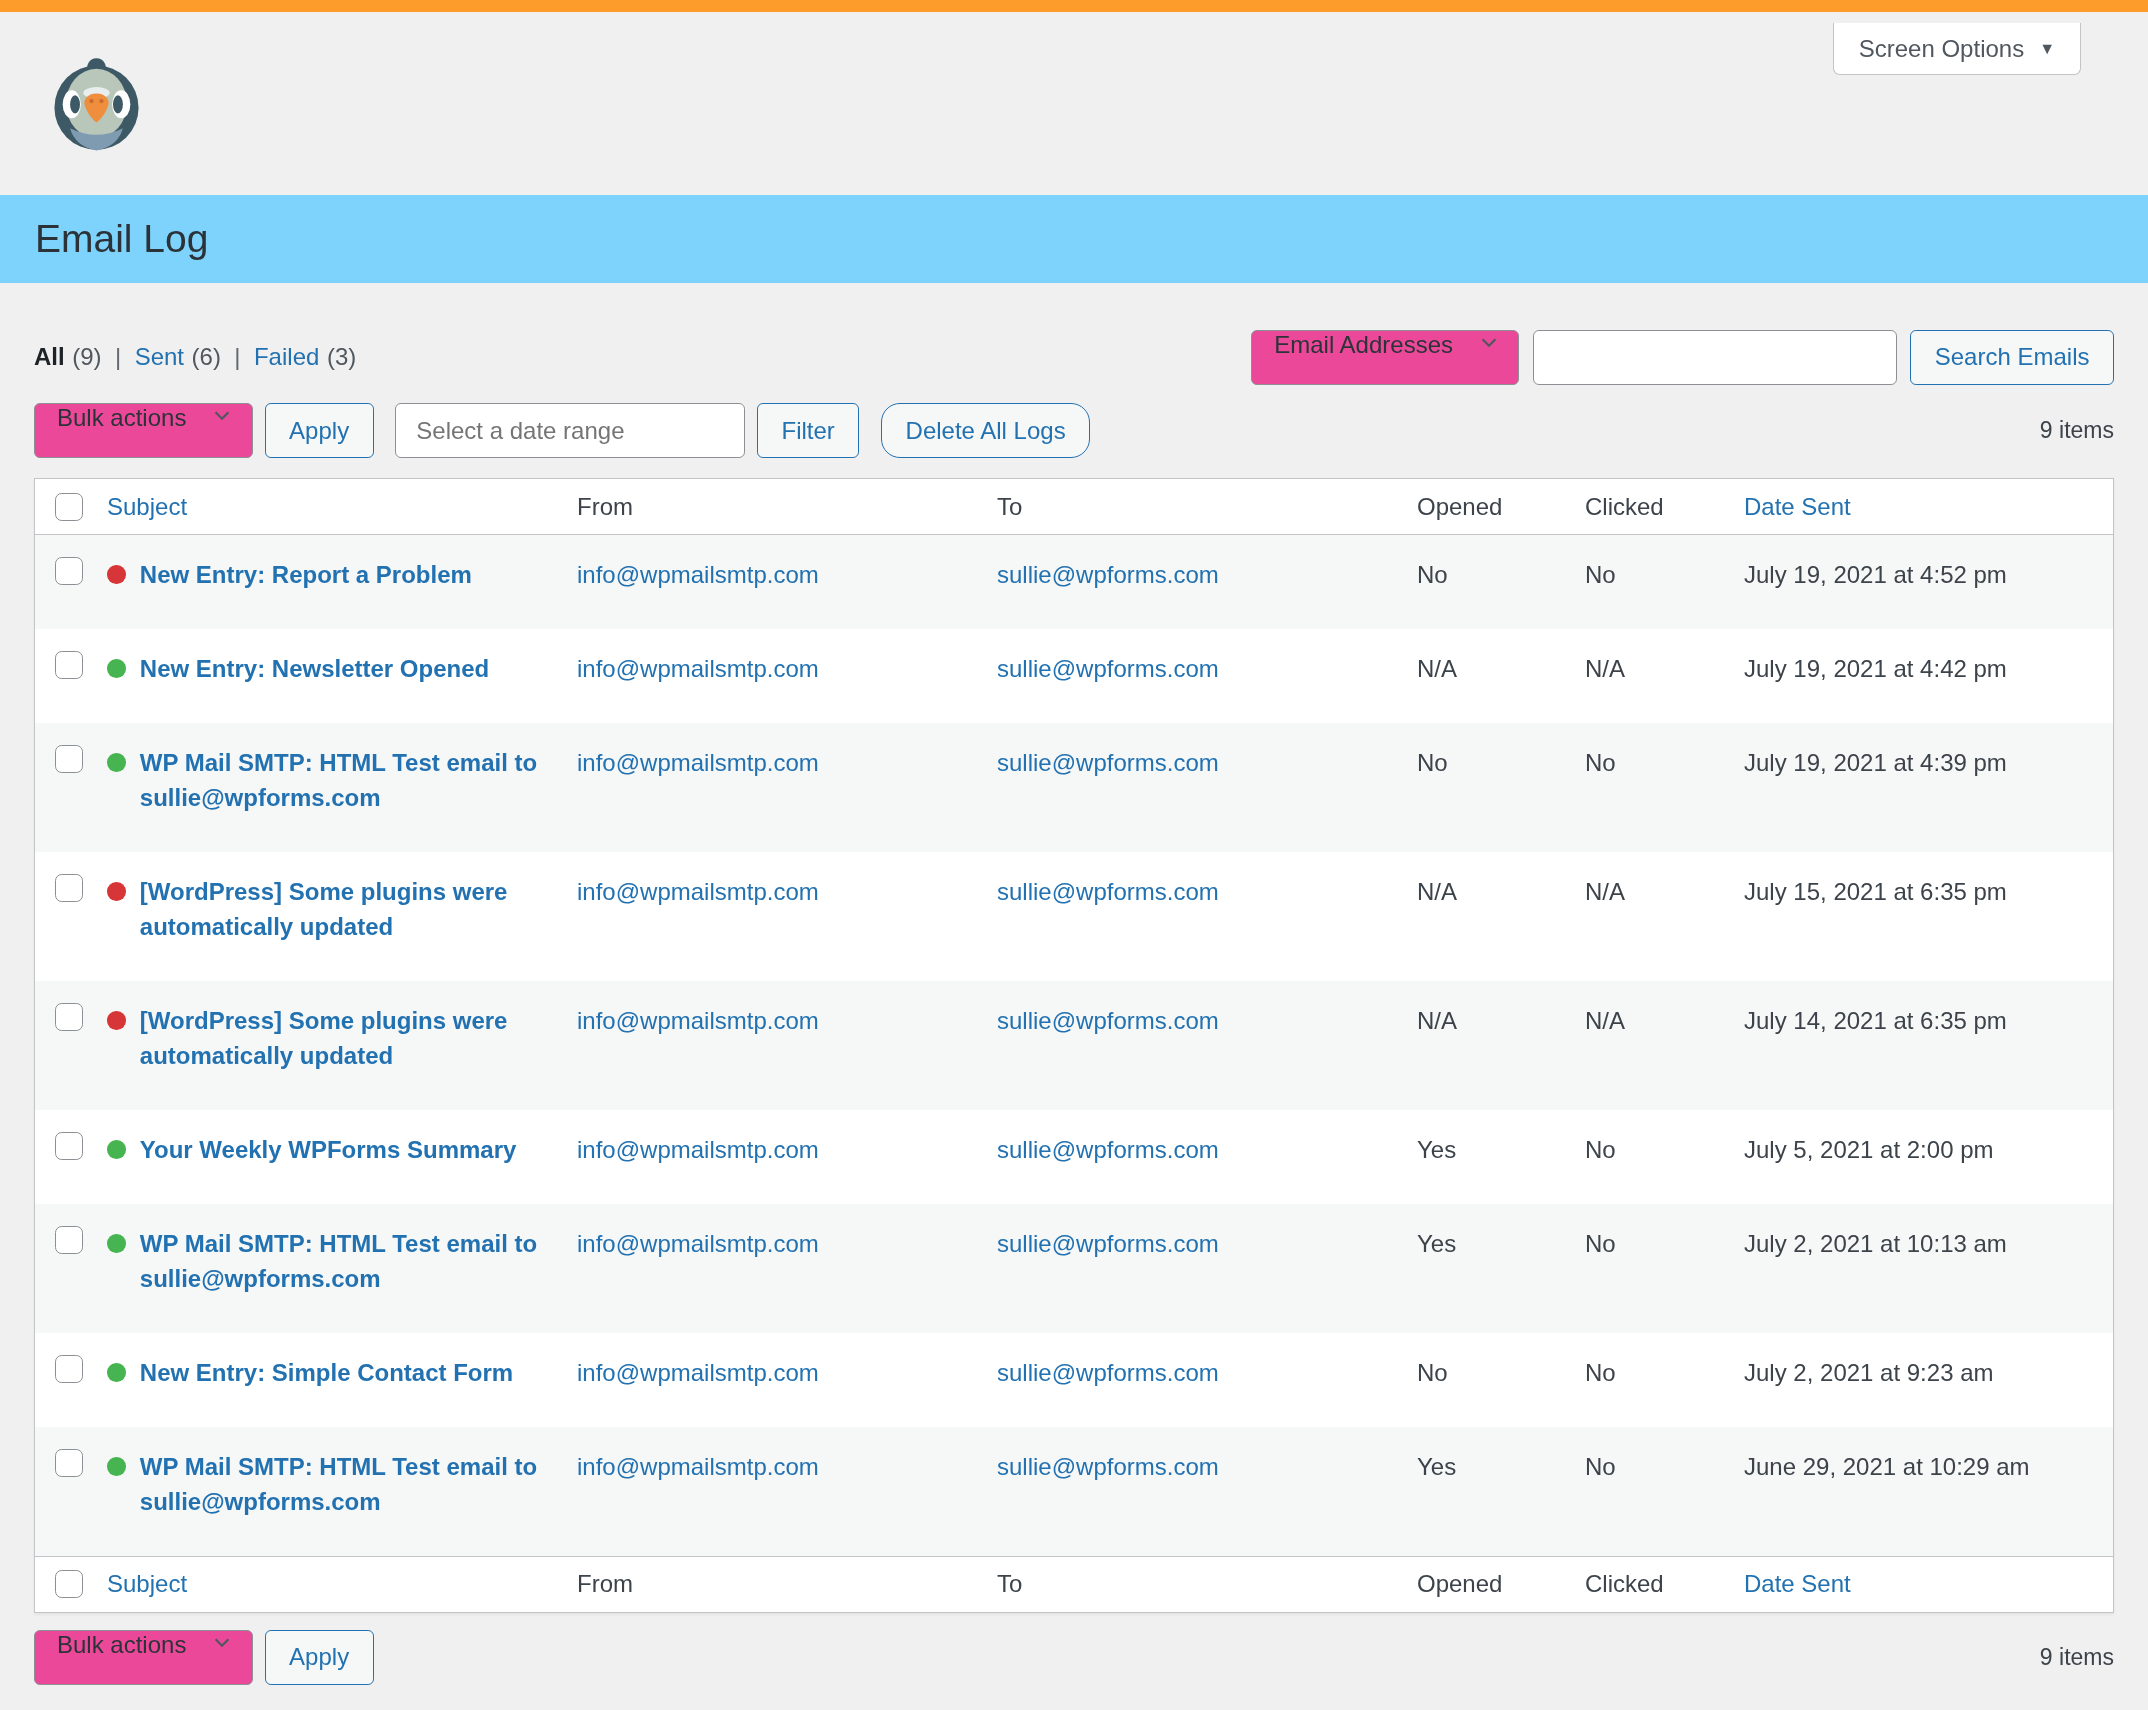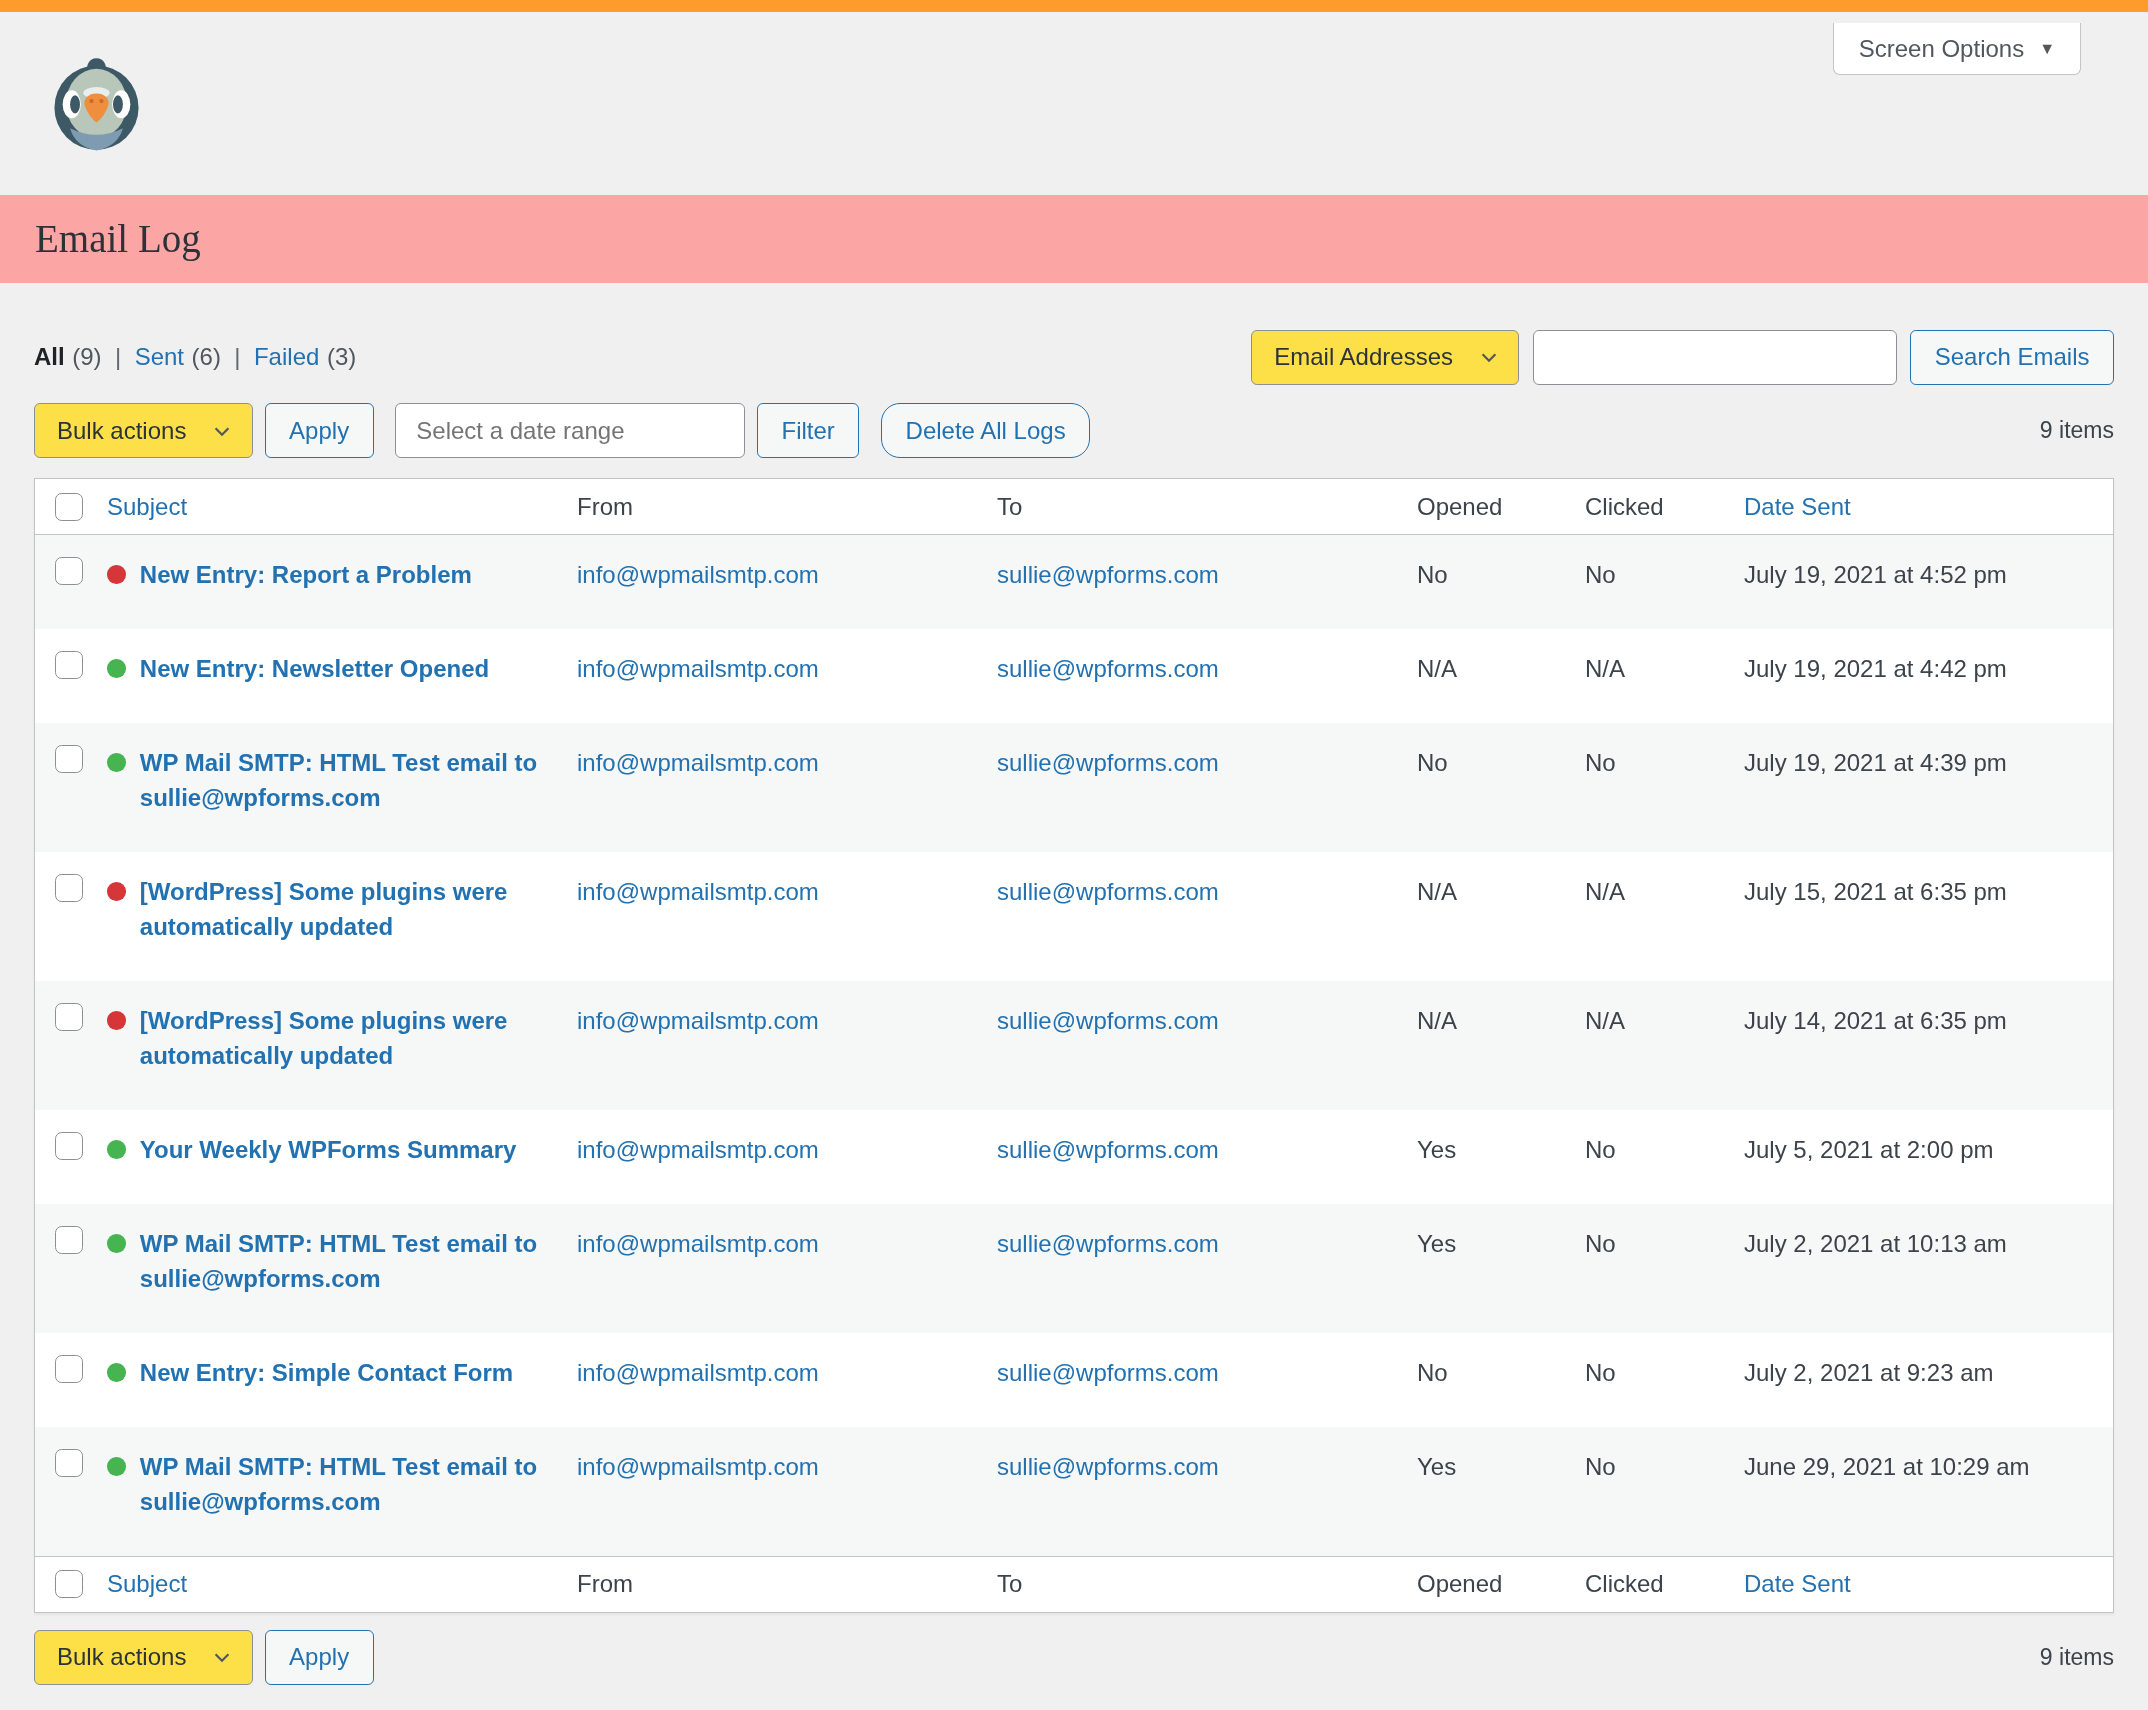--- a/index.html
+++ b/index.html
@@ -31,22 +31,22 @@
     background:#ffffff; border:1.7px solid #c3c4c7; border-top:none;
     border-radius:0 0 6.7px 6.7px;
     height:52px; padding:0 25px;
     display:flex; align-items:center; gap:15px;
     font-size:24px; color:#50575e; cursor:pointer;
   }
   .screen-options .tri { font-size:16px; color:#50575e; }
 
   
   .title-bar {
-    background:#fca5a5; height:88px;
-    display:flex; align-items:center; padding-left:35px;font-family:Liberation Serif, serif;
+    background:#7dd3fc; height:88px;
+    display:flex; align-items:center; padding-left:35px;
   }
   .title-bar h1 { margin:0; font-size:39px; font-weight:400; color:#2c3338; }
 
   
   .content { padding:0 34px; }
 
   .row-views {
     margin-top:47px;
     display:flex; justify-content:space-between; align-items:center;
   }
@@ -54,23 +54,23 @@
   .views a { text-decoration:none; }
   .view-label { color:#2271b1; }
   .view.current .view-label { color:#1d2327; font-weight:700; }
   .views .count { color:#50575e; margin-left:7.6px; }
   .views .sep { color:#646970; margin:0 13.4px; }
 
   .search-group { display:flex; align-items:center; gap:13.4px; }
 
   
   .select {
-    background:#fde047; border:1.7px solid #8c8f94; border-radius:5.9px;
+    background:#ec4899; border:1.7px solid #8c8f94; border-radius:5.9px;
     height:55px; padding:0 18.5px 0 22px;
-    display:flex; align-items:center; gap:25px;
+    display:flex; gap:25px;
     font-size:24px; color:#2c3338; cursor:pointer;
   }
   .select svg { flex:none; }
 
   .text-input {
     background:#ffffff; border:1.7px solid #8c8f94; border-radius:5.9px;
     height:55px; font-size:24px; color:#2c3338;
     padding:0 20px; font-family:"Liberation Sans", sans-serif;
   }
   .text-input::placeholder { color:#757575; opacity:1; }

